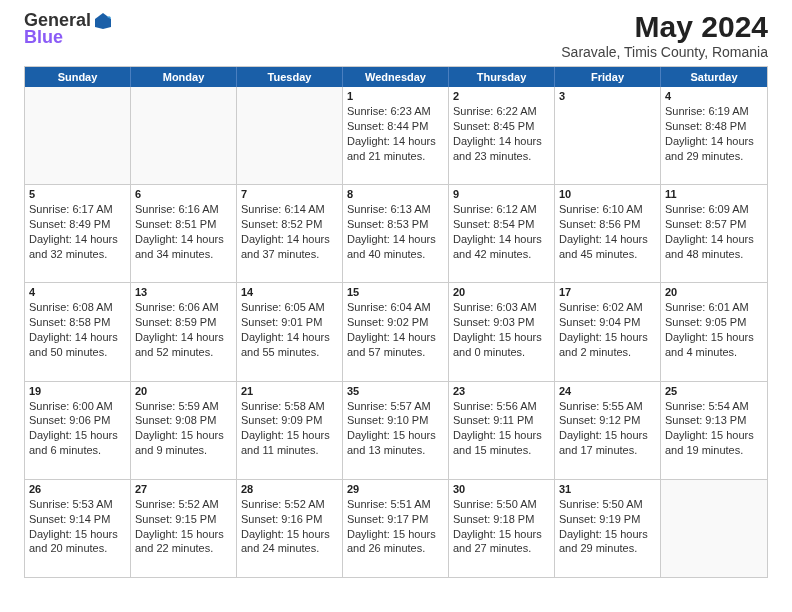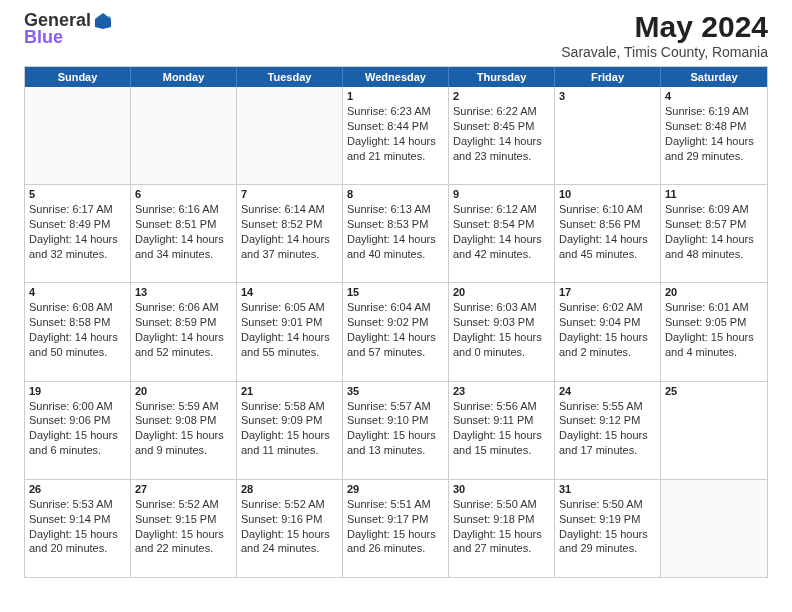--- a/index.html
+++ b/index.html
@@ -241,20 +241,21 @@
           <div class="cal-cell">
             <div class="day-number">23</div>
             <div class="day-info">Sunrise: 5:56 AM<br>Sunset: 9:11 PM<br>Daylight: 15 hours and 15 minutes.</div>
           </div>
           <div class="cal-cell">
             <div class="day-number">24</div>
             <div class="day-info">Sunrise: 5:55 AM<br>Sunset: 9:12 PM<br>Daylight: 15 hours and 17 minutes.</div>
           </div>
           <div class="cal-cell">
             <div class="day-number">25</div>
+            <div class="day-info">Sunrise: 5:54 AM<br>Sunset: 9:13 PM<br>Daylight: 15 hours and 19 minutes.</div>
           </div>
         </div>
         <div class="cal-row">
           <div class="cal-cell">
             <div class="day-number">26</div>
             <div class="day-info">Sunrise: 5:53 AM<br>Sunset: 9:14 PM<br>Daylight: 15 hours and 20 minutes.</div>
           </div>
           <div class="cal-cell">
             <div class="day-number">27</div>
             <div class="day-info">Sunrise: 5:52 AM<br>Sunset: 9:15 PM<br>Daylight: 15 hours and 22 minutes.</div>

